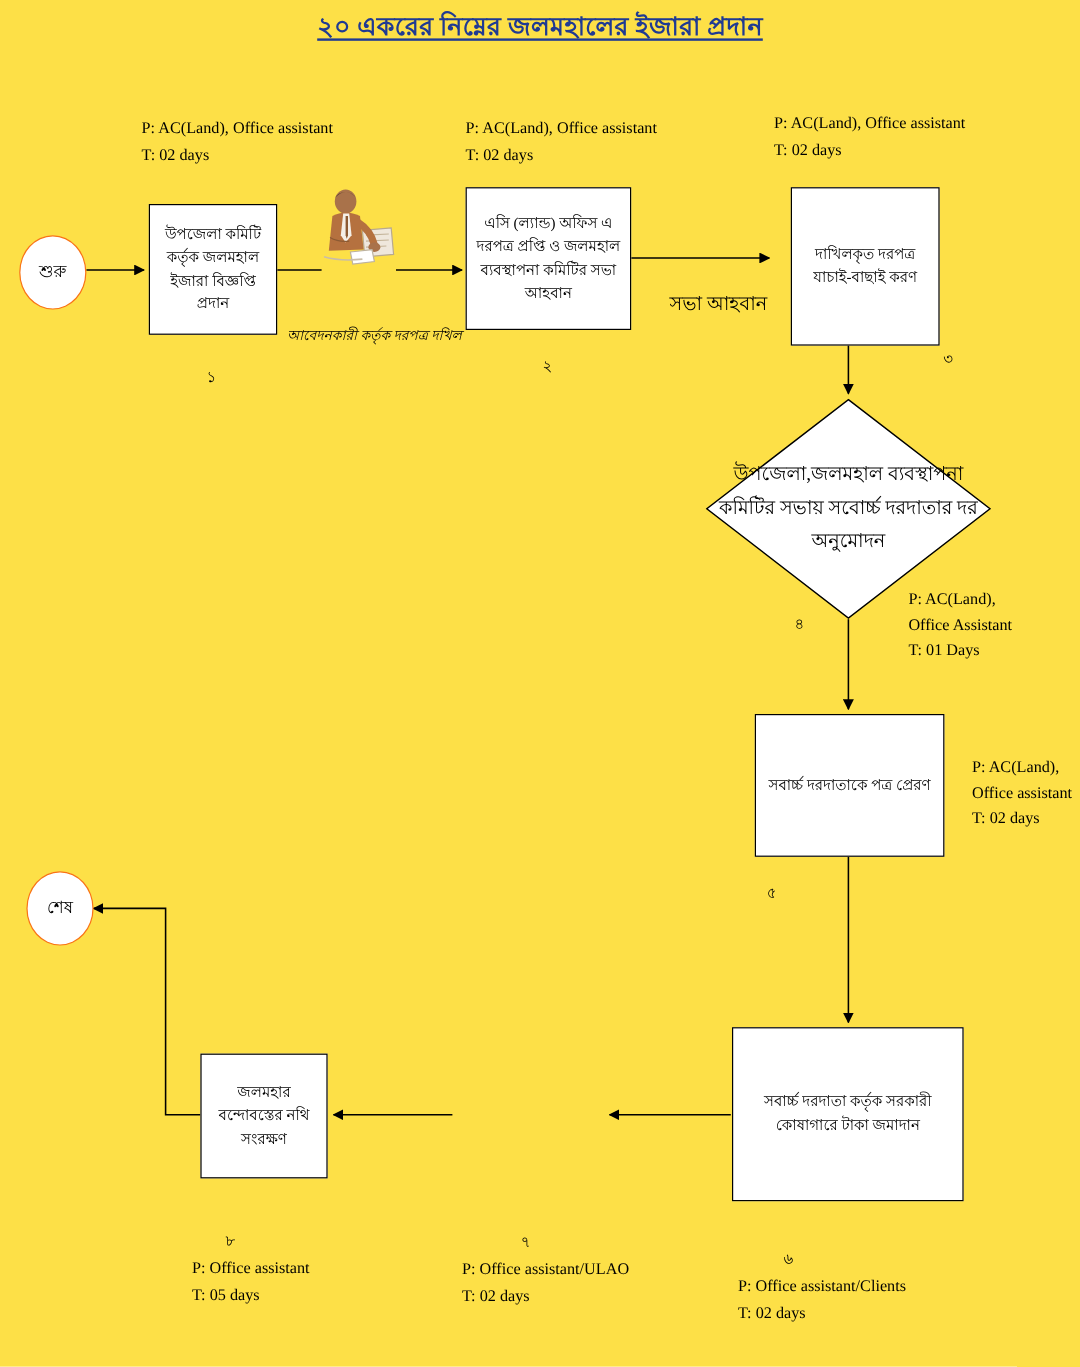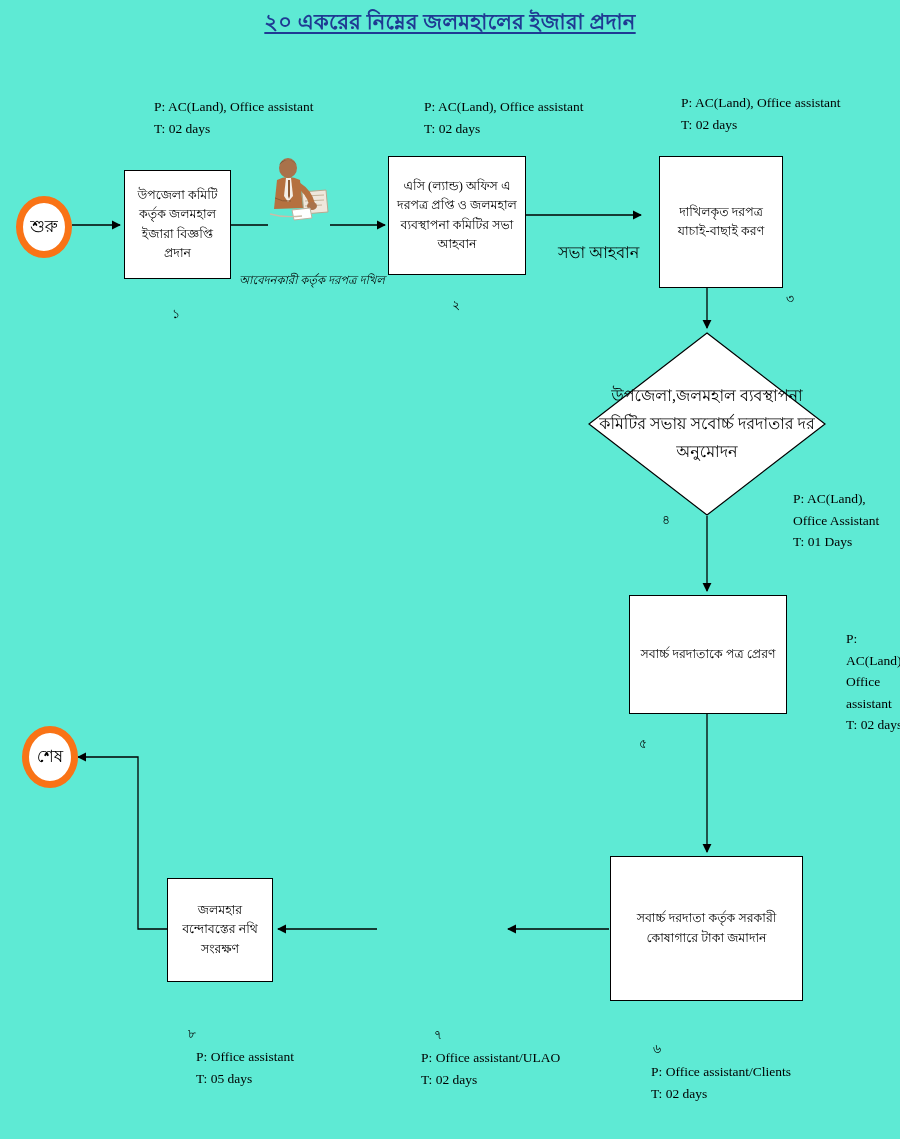--- a/index.html
+++ b/index.html
@@ -8,21 +8,21 @@
     background: #ffffff;
   }
   body {
     font-family: "Liberation Serif", "DejaVu Serif", serif;
     color: #000000;
   }
   #canvas {
     position: relative;
     width: 900px;
     height: 1139px;
-    background: #5eead4;
+    background: #fde047;
     overflow: hidden;
   }
   #wires {
     position: absolute;
     left: 0;
     top: 0;
     width: 900px;
     height: 1139px;
     pointer-events: none;
   }
@@ -52,27 +52,27 @@
     text-align: center;
     font-size: 12.5px;
     line-height: 1.55;
     padding: 4px 6px;
     z-index: 2;
   }
 
   .terminal {
     position: absolute;
     box-sizing: border-box;
-    border: 7px solid #f97316;
+    border: 1px solid #f97316;
     border-radius: 50%;
     background: #ffffff;
     display: flex;
     align-items: center;
     justify-content: center;
-    font-size: 17px;
+    font-size: 14px;
     z-index: 2;
   }
 
   .diamond-wrap {
     position: absolute;
     z-index: 2;
   }
   .diamond-wrap svg { display: block; }
   .diamond-label {
     position: absolute;
@@ -87,21 +87,20 @@
     font-size: 16px;
     line-height: 1.75;
   }
 
   .ann {
     position: absolute;
     font-size: 13.5px;
     line-height: 1.6;
     white-space: pre-line;
     z-index: 3;
-    margin-left: 36px;
   }
   .step-num {
     position: absolute;
     font-size: 12.5px;
     z-index: 3;
   }
   .edge-label {
     position: absolute;
     font-size: 16px;
     z-index: 3;

